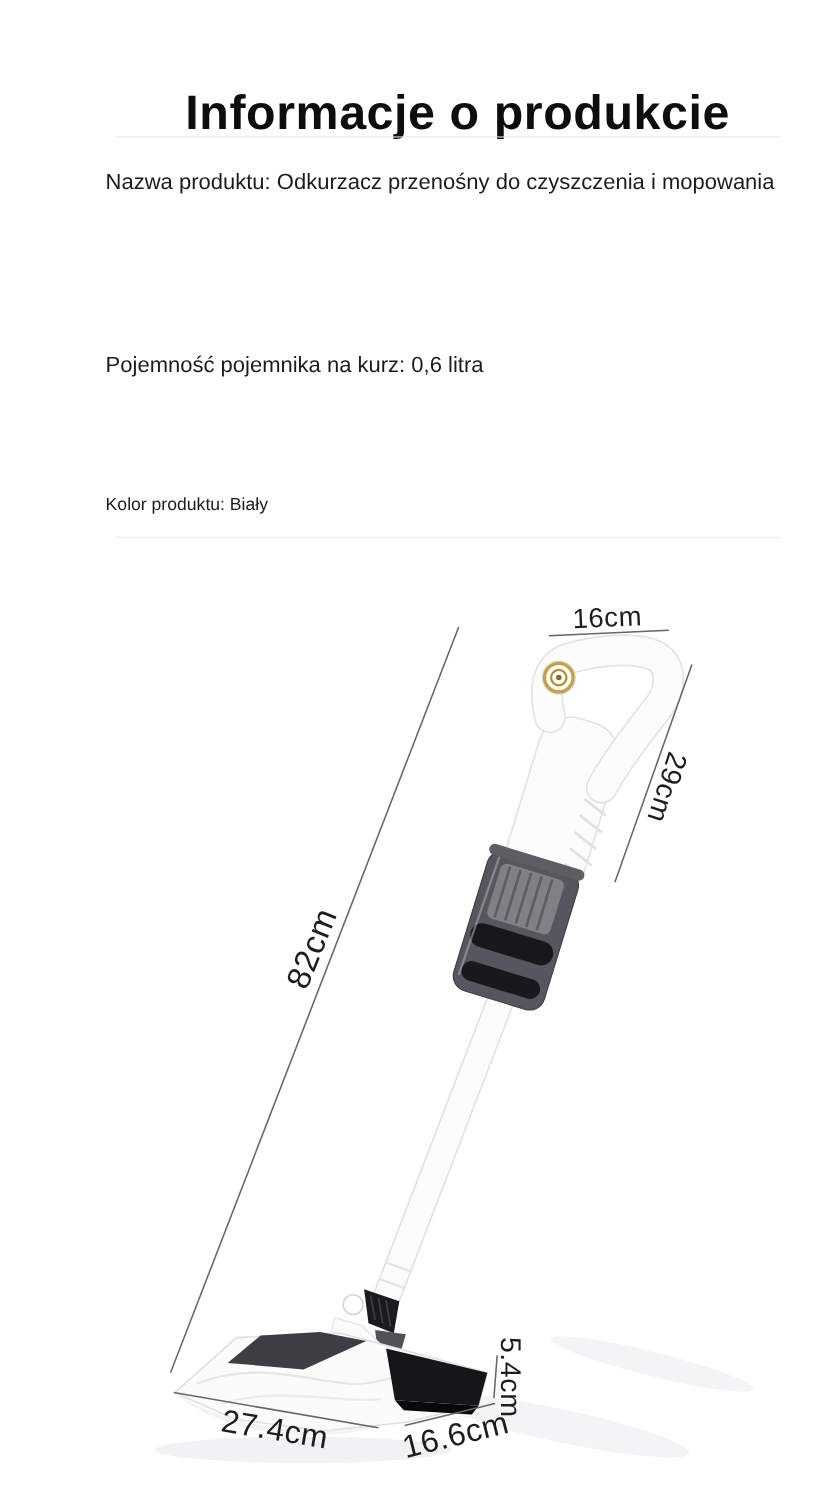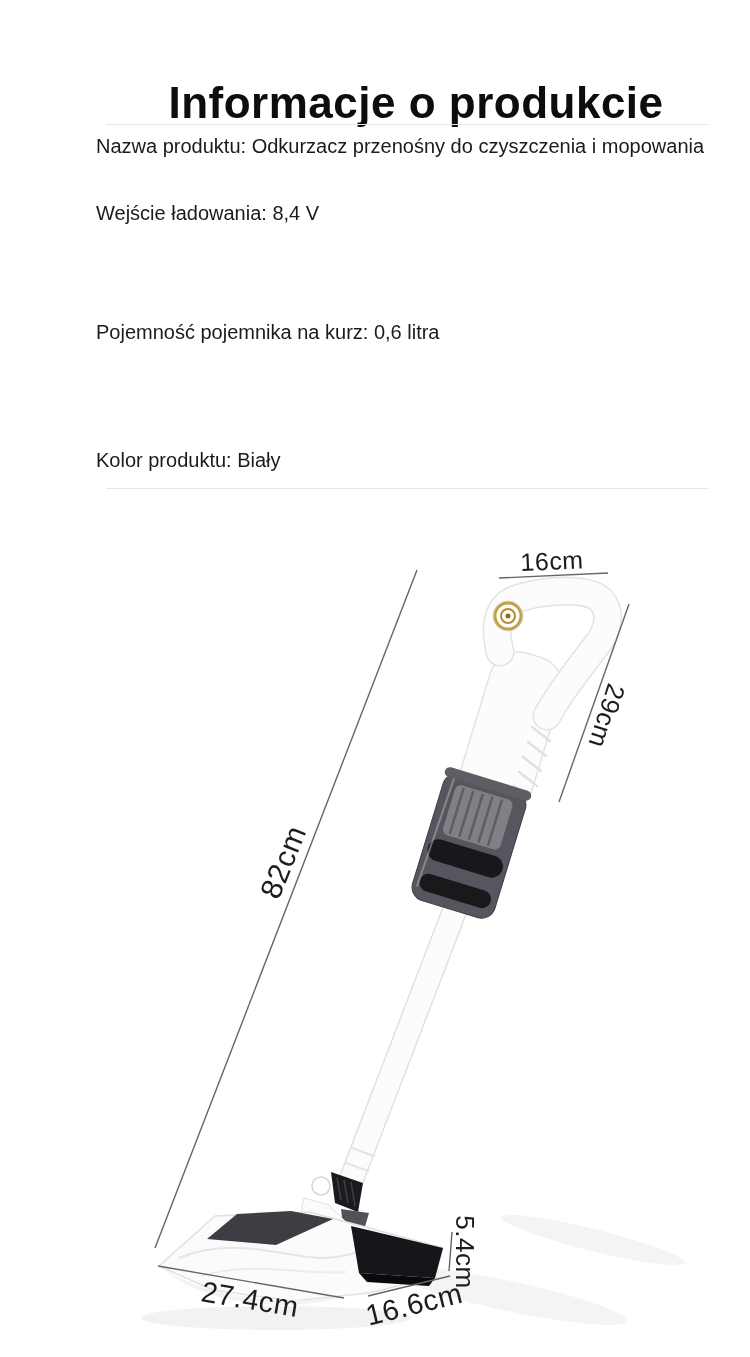--- a/index.html
+++ b/index.html
@@ -16,43 +16,42 @@
   .divider {
     position:absolute; left:65px; width:620px; height:1px;
     background:#e7e7e7;
   }
   .divider.top { top:124px; }
   .divider.bottom { top:488px; }
   .spec {
     position:absolute; left:55px; font-size:20px; line-height:26px;
     color:#1b1b1b; white-space:nowrap;
   }
-  .spec.s1 { top:133px; }
+  .spec.s1 { top:153px; }
   .spec.s2 { top:200px; }
   .spec.s3 { top:260px; }
   .spec.s4 { top:319px;text-align:right; }
   .spec.s5 { top:380px; }
-  .spec.s6 { top:449px; font-size:20px; line-height:22px;text-align:center; }
+  .spec.s6 { top:449px; font-size:16px; line-height:22px;text-align:center; }
   .figure-svg { position:absolute; left:0; top:0; width:750px; height:1357px; }
   .dim-label {
     fill:#1d1d1d; font-family:"Liberation Sans", sans-serif;
     letter-spacing:0.5px;
   }
   .dim-line { stroke:#666666; stroke-width:1.4; fill:none; }
 </style>
 </head>
 <body>
 
 <div class="page">
 
   <h1 class="title">Informacje o produkcie</h1>
   <div class="divider top"></div>
 
   <div class="spec s1">Nazwa produktu: Odkurzacz przenośny do czyszczenia i mopowania</div>
-  <div class="spec s2">Wejście ładowania: 8,4 V</div>
   <div class="spec s4">Pojemność pojemnika na kurz: 0,6 litra</div>
   <div class="spec s6">Kolor produktu: Biały</div>
 
   <div class="divider bottom"></div>
 
   <svg class="figure-svg" viewBox="0 0 750 1357">
 
     <g>
       <ellipse cx="552" cy="1240" rx="95" ry="11" fill="#f1f1f4" opacity="0.8" transform="rotate(14 552 1240)"></ellipse>
       <ellipse cx="468" cy="1296" rx="120" ry="15" fill="#ebebee" opacity="0.55" transform="rotate(12 468 1296)"></ellipse>

